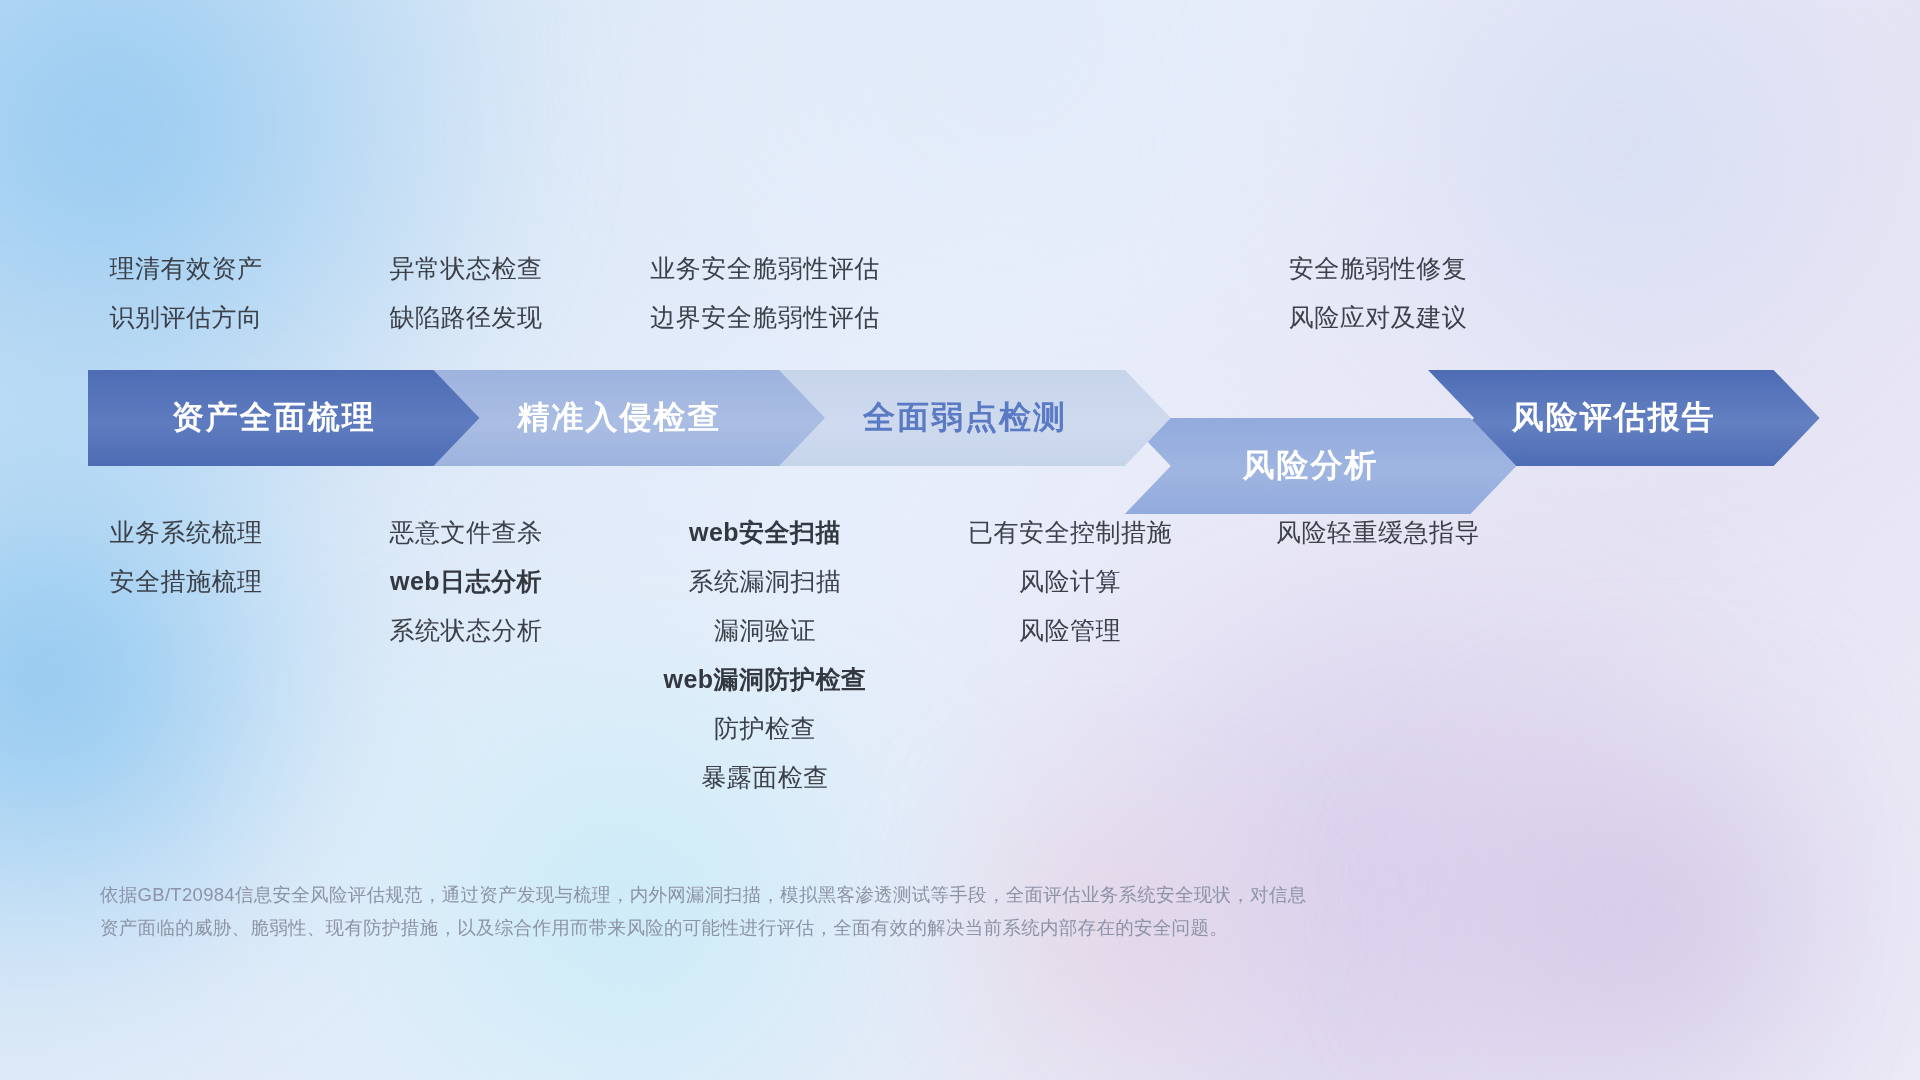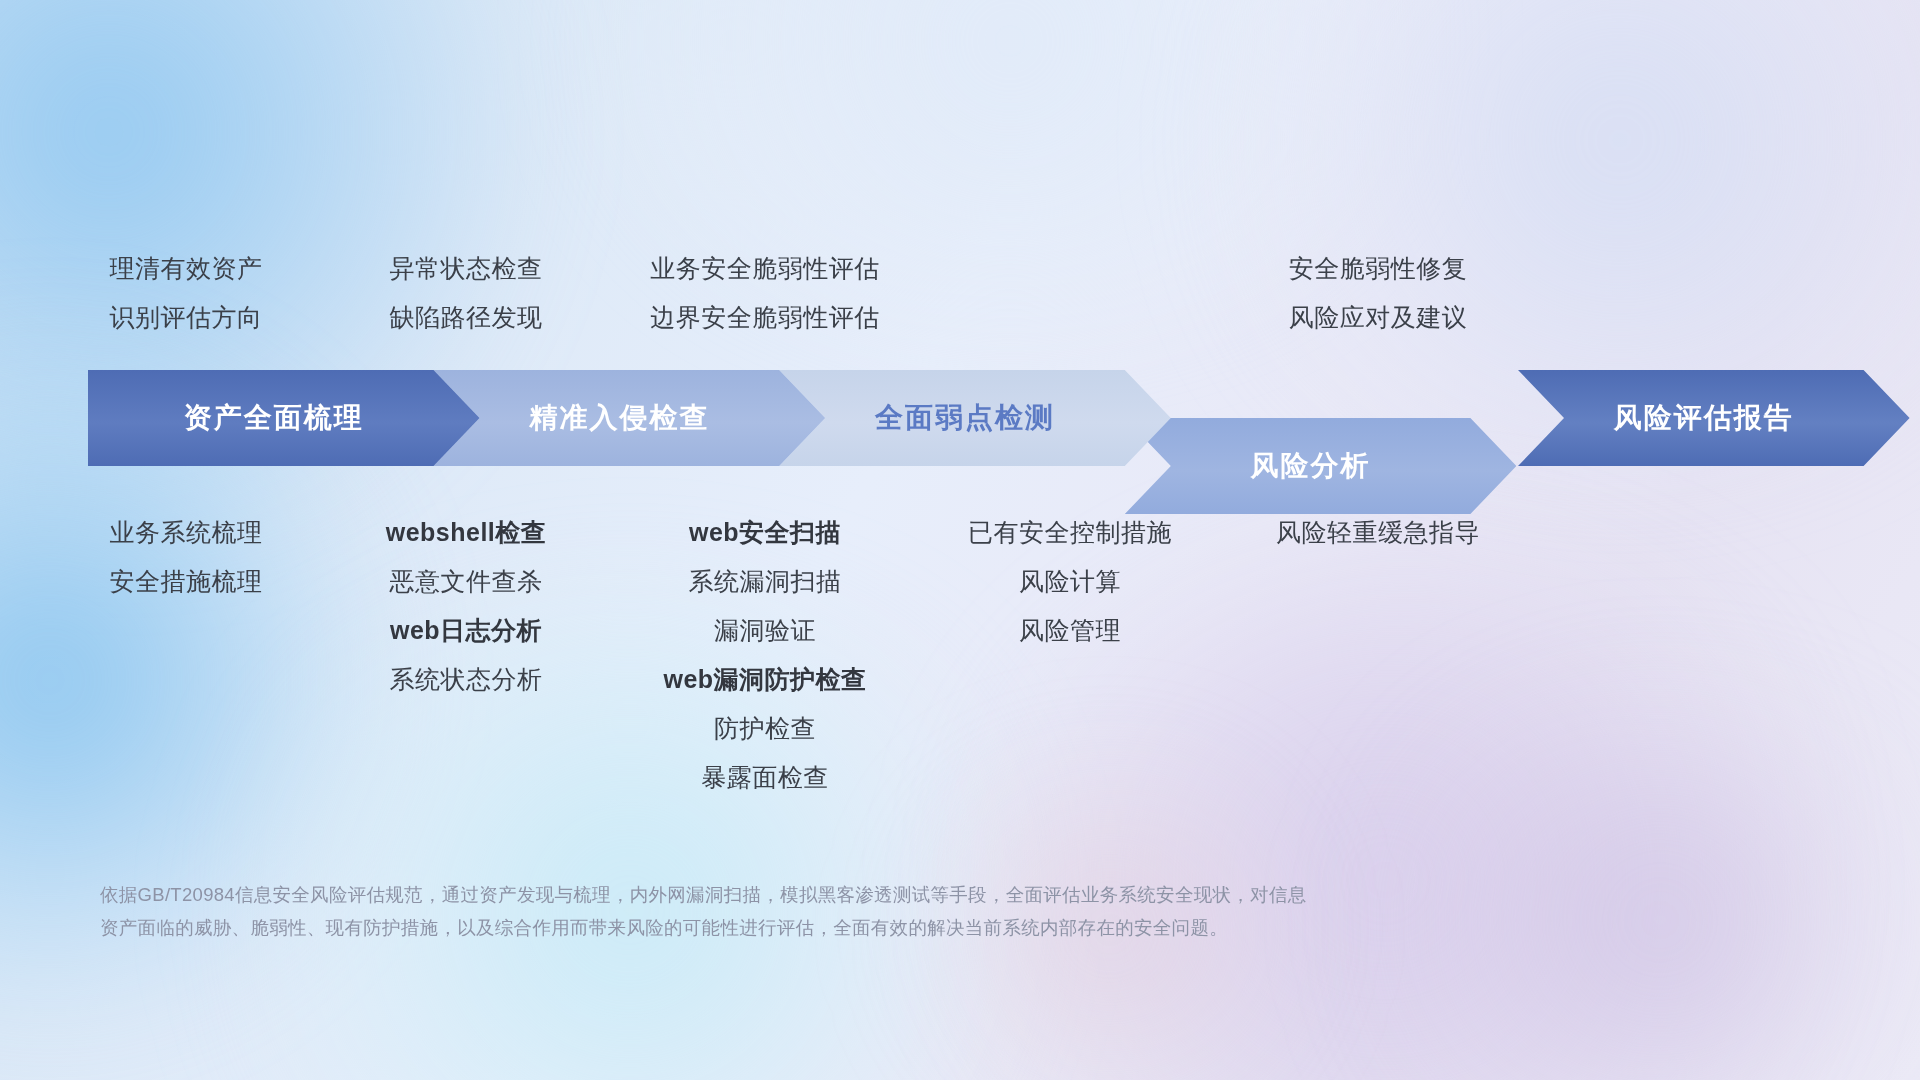--- a/index.html
+++ b/index.html
@@ -65,21 +65,21 @@
   .band{position:absolute;left:0;top:370px;width:1920px;height:96px;}
   .chev{
     position:absolute;top:0;height:96px;
     display:flex;align-items:center;justify-content:center;
     clip-path:polygon(0 0, calc(100% - 46px) 0, 100% 50%, calc(100% - 46px) 100%, 0 100%);
   }
   .chev.notch{
     clip-path:polygon(0 0, calc(100% - 46px) 0, 100% 50%, calc(100% - 46px) 100%, 0 100%, 46px 50%);
   }
   .chev .lbl{
-    font-size:28px;font-weight:bold;letter-spacing:2px;
+    font-size:32px;font-weight:bold;letter-spacing:2px;
     white-space:nowrap;
     position:relative;left:-10px;
   }
 
   
   .footer{
     position:absolute;left:100px;top:878px;width:1540px;
     font-size:18.5px;line-height:33px;color:#8d93a6;letter-spacing:.3px;
   }
   .footer div{white-space:nowrap;}
@@ -126,32 +126,31 @@
       </div>
       <div class="chev notch" style="left: 779.2px; width: 391.6px; z-index: 3; background: linear-gradient(rgb(198, 212, 234) 0%, rgb(207, 218, 238) 55%, rgb(198, 212, 234) 100%);">
         <span class="lbl" style="color: rgb(91, 122, 196);">全面弱点检测</span>
       </div>
       <div class="chev notch" style="left: 433.6px; width: 391.6px; z-index: 4; background: linear-gradient(rgb(157, 179, 222) 0%, rgb(170, 189, 227) 55%, rgb(157, 179, 222) 100%);">
         <span class="lbl" style="color: rgb(255, 255, 255);">精准入侵检查</span>
       </div>
       <div class="chev notch" style="left: 1124.8px; width: 391.6px; z-index: 2; background: linear-gradient(rgb(146, 171, 221) 0%, rgb(159, 181, 225) 55%, rgb(146, 171, 221) 100%); margin-top: 48px;">
         <span class="lbl" style="color: rgb(255, 255, 255);">风险分析</span>
       </div>
-      <div class="chev notch" style="left: 1518px; width: 391.6px; z-index: 1; background: linear-gradient(rgb(78, 108, 180) 0%, rgb(99, 128, 194) 55%, rgb(78, 108, 180) 100%);">
+      <div class="chev notch" style="left: 1428px; width: 391.6px; z-index: 1; background: linear-gradient(rgb(78, 108, 180) 0%, rgb(99, 128, 194) 55%, rgb(78, 108, 180) 100%);">
         <span class="lbl" style="color: rgb(255, 255, 255);">风险评估报告</span>
       </div>
     </div>
 
   <div class="botrow" id="botrow">
       <div class="col" style="left: -114px; width: 600px; top: 0px;">
         <div class="bot-line">业务系统梳理</div>
         <div class="bot-line">安全措施梳理</div>
       </div>
       <div class="col" style="left: 166px; width: 600px; top: 0px;">
-        <div class="bot-line b">webshell检查</div>
         <div class="bot-line">恶意文件查杀</div>
         <div class="bot-line b">web日志分析</div>
         <div class="bot-line">系统状态分析</div>
       </div>
       <div class="col" style="left: 465px; width: 600px; top: 0px;">
         <div class="bot-line b">web安全扫描</div>
         <div class="bot-line">系统漏洞扫描</div>
         <div class="bot-line">漏洞验证</div>
         <div class="bot-line b">web漏洞防护检查</div>
         <div class="bot-line">防护检查</div>

